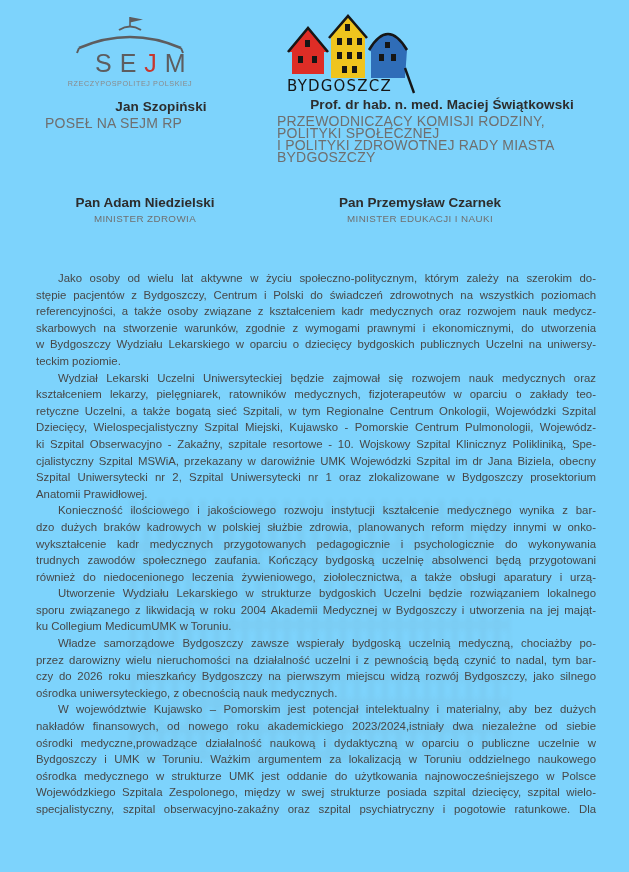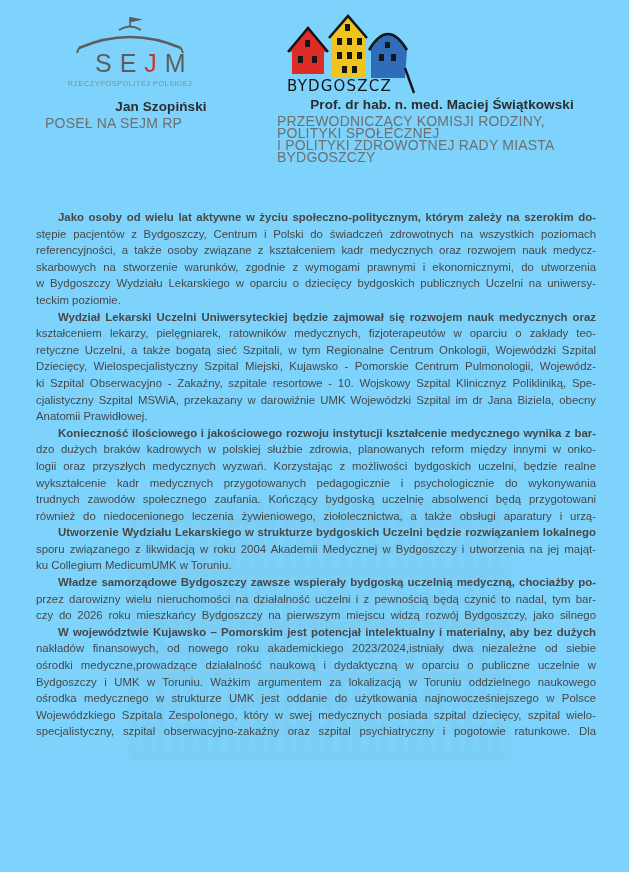--- a/index.html
+++ b/index.html
@@ -24,21 +24,21 @@
   .addr-2 { width:230px; margin-left:50px; }
   .addr-name { font-size:13.5px; font-weight:bold; color:#2d2d2d; }
   .addr-title { font-size:9.8px; color:#6f6f6f; margin-top:3px; letter-spacing:0.4px; }
   
   .letter-body {
     margin:46px 33px 0 36px; font-size:11.4px; line-height:16.6px;
     color:#474747; position:relative; z-index:2;
   }
   .line { text-align:justify; text-align-last:justify; }
   .line.last { text-align-last:left; }
-  .line.first { text-indent:22px;font-weight:bold; }
+  .line.first { text-indent:22px; }
   
   .watermark {
     position:absolute; left:130px; top:500px; width:380px; height:260px;
     opacity:0.05; z-index:1; pointer-events:none;
     background:
       repeating-linear-gradient(90deg,#555 0 6px,transparent 6px 14px),
       repeating-linear-gradient(0deg,#777 0 10px,transparent 10px 26px);
     filter:blur(2px);
   }
 </style>
@@ -108,48 +108,59 @@
         </svg>
       </div>
       <div class="person-name">Prof. dr hab. n. med. Maciej Świątkowski</div>
       <div class="person-title">
         <div>PRZEWODNICZĄCY KOMISJI RODZINY, POLITYKI SPOŁECZNEJ</div>
         <div>I POLITYKI ZDROWOTNEJ RADY MIASTA BYDGOSZCZY</div>
       </div>
     </div>
   </div>
 
+  <div class="addressees">
+    <div class="addr-block addr-1">
+      <div class="addr-name">Pan Adam Niedzielski</div>
+      <div class="addr-title">MINISTER ZDROWIA</div>
+    </div>
+    <div class="addr-block addr-2">
+      <div class="addr-name">Pan Przemysław Czarnek</div>
+      <div class="addr-title">MINISTER EDUKACJI I NAUKI</div>
+    </div>
+  </div>
 
   <div class="letter-body">
       <div class="line first">Jako osoby od wielu lat aktywne w życiu społeczno-politycznym, którym zależy na szerokim do-</div>
       <div class="line">stępie pacjentów z Bydgoszczy, Centrum i Polski do świadczeń zdrowotnych na wszystkich poziomach</div>
       <div class="line">referencyjności, a także osoby związane z kształceniem kadr medycznych oraz rozwojem nauk medycz-</div>
       <div class="line">skarbowych na stworzenie warunków, zgodnie z wymogami prawnymi i ekonomicznymi, do utworzenia</div>
       <div class="line">w Bydgoszczy Wydziału Lekarskiego w oparciu o dziecięcy bydgoskich publicznych Uczelni na uniwersy-</div>
       <div class="line last">teckim poziomie.</div>
       <div class="line first">Wydział Lekarski Uczelni Uniwersyteckiej będzie zajmował się rozwojem nauk medycznych oraz</div>
       <div class="line">kształceniem lekarzy, pielęgniarek, ratowników medycznych, fizjoterapeutów w oparciu o zakłady teo-</div>
       <div class="line">retyczne Uczelni, a także bogatą sieć Szpitali, w tym Regionalne Centrum Onkologii, Wojewódzki Szpital</div>
       <div class="line">Dziecięcy, Wielospecjalistyczny Szpital Miejski, Kujawsko - Pomorskie Centrum Pulmonologii, Wojewódz-</div>
       <div class="line">ki Szpital Obserwacyjno - Zakaźny, szpitale resortowe - 10. Wojskowy Szpital Klinicznyz Polikliniką, Spe-</div>
       <div class="line">cjalistyczny Szpital MSWiA, przekazany w darowiźnie UMK Wojewódzki Szpital im dr Jana Biziela, obecny</div>
+      <div class="line">Szpital Uniwersytecki nr 2, Szpital Uniwersytecki nr 1 oraz zlokalizowane w Bydgoszczy prosektorium</div>
       <div class="line last">Anatomii Prawidłowej.</div>
       <div class="line first">Konieczność ilościowego i jakościowego rozwoju instytucji kształcenie medycznego wynika z bar-</div>
       <div class="line">dzo dużych braków kadrowych w polskiej służbie zdrowia, planowanych reform między innymi w onko-</div>
-      <div class="line">logii oraz przyszłych medycznych wyzwań. Korzystając z możliwości bydgoskich uczelni, będzie realne</div>
       <div class="line">wykształcenie kadr medycznych przygotowanych pedagogicznie i psychologicznie do wykonywania</div>
       <div class="line">trudnych zawodów społecznego zaufania. Kończący bydgoską uczelnię absolwenci będą przygotowani</div>
       <div class="line">również do niedocenionego leczenia żywieniowego, ziołolecznictwa, a także obsługi aparatury i urzą-</div>
       <div class="line first">Utworzenie Wydziału Lekarskiego w strukturze bydgoskich Uczelni będzie rozwiązaniem lokalnego</div>
       <div class="line">sporu związanego z likwidacją w roku 2004 Akademii Medycznej w Bydgoszczy i utworzenia na jej mająt-</div>
       <div class="line last">ku Collegium MedicumUMK w Toruniu.</div>
       <div class="line first">Władze samorządowe Bydgoszczy zawsze wspierały bydgoską uczelnią medyczną, chociażby po-</div>
       <div class="line">przez darowizny wielu nieruchomości na działalność uczelni i z pewnością będą czynić to nadal, tym bar-</div>
       <div class="line">czy do 2026 roku mieszkańcy Bydgoszczy na pierwszym miejscu widzą rozwój Bydgoszczy, jako silnego</div>
+      <div class="line last">ośrodka uniwersyteckiego, z obecnością nauk medycznych.</div>
       <div class="line first">W województwie Kujawsko – Pomorskim jest potencjał intelektualny i materialny, aby bez dużych</div>
       <div class="line">nakładów finansowych, od nowego roku akademickiego 2023/2024,istniały dwa niezależne od siebie</div>
       <div class="line">ośrodki medyczne,prowadzące działalność naukową i dydaktyczną w oparciu o publiczne uczelnie w</div>
       <div class="line">Bydgoszczy i UMK w Toruniu. Ważkim argumentem za lokalizacją w Toruniu oddzielnego naukowego</div>
       <div class="line">ośrodka medycznego w strukturze UMK jest oddanie do użytkowania najnowocześniejszego w Polsce</div>
-      <div class="line">Wojewódzkiego Szpitala Zespolonego, który w swej medycznych posiada szpital dziecięcy, szpital wielo-</div>
+      <div class="line">Wojewódzkiego Szpitala Zespolonego, między w swej strukturze posiada szpital dziecięcy, szpital wielo-</div>
       <div class="line">specjalistyczny, szpital obserwacyjno-zakaźny oraz szpital psychiatryczny i pogotowie ratunkowe. Dla</div>
     </div>
 </div>
 
 </body></html>

